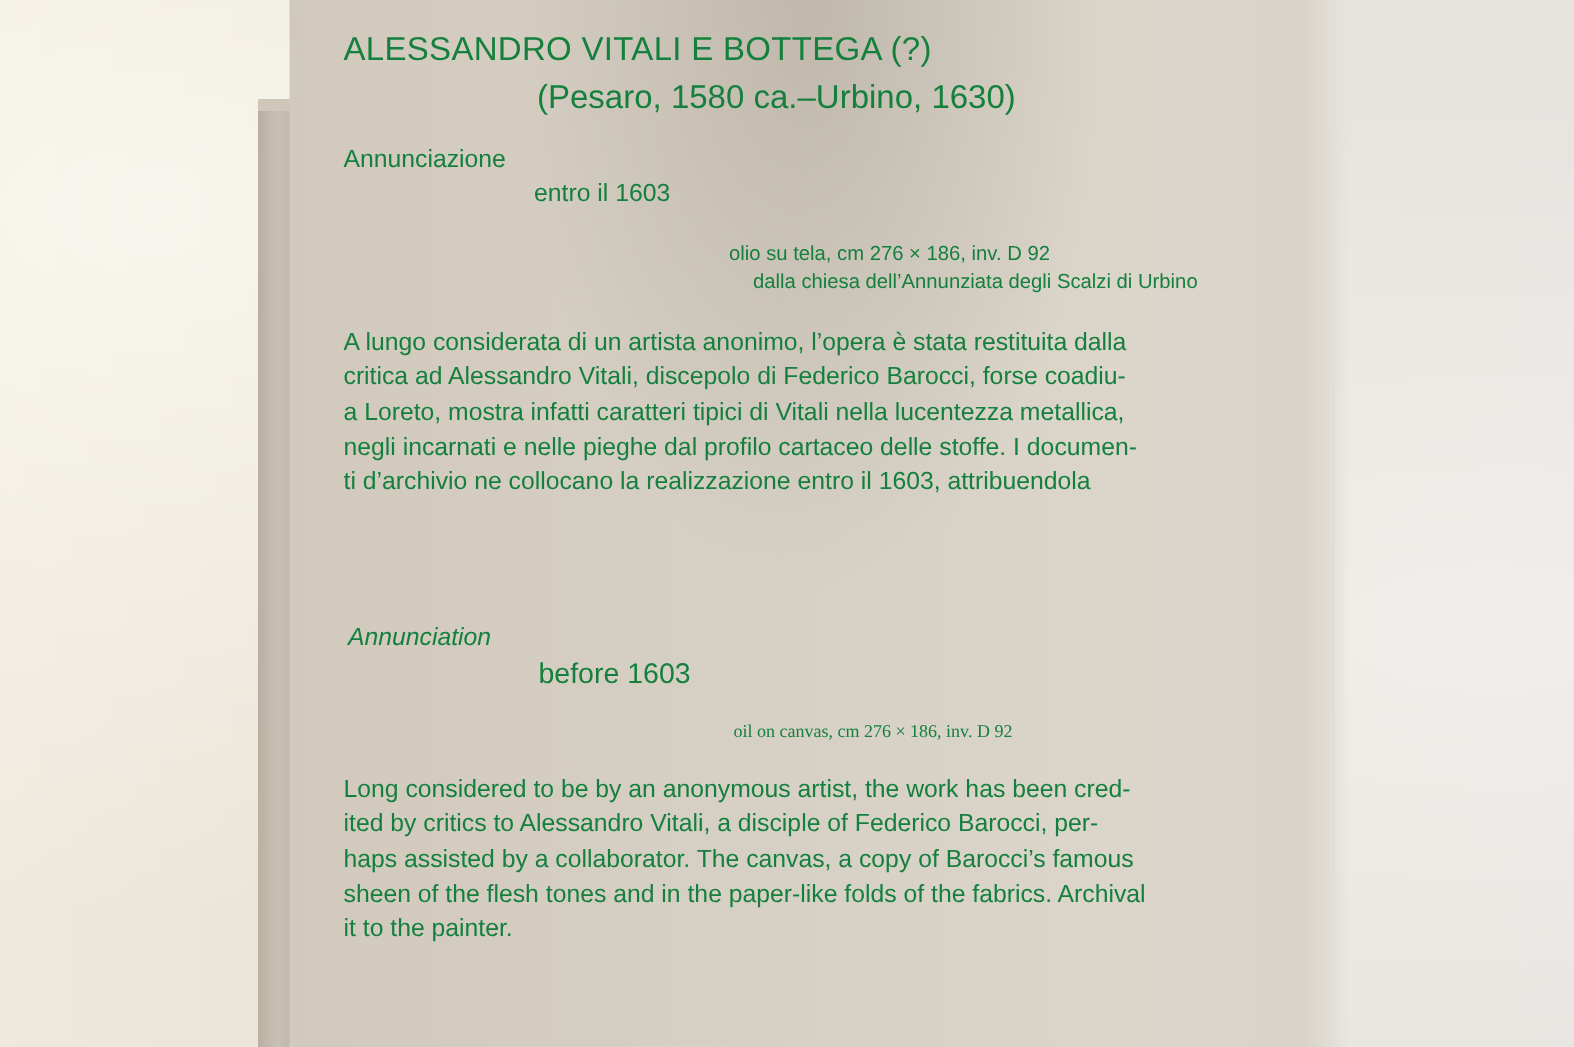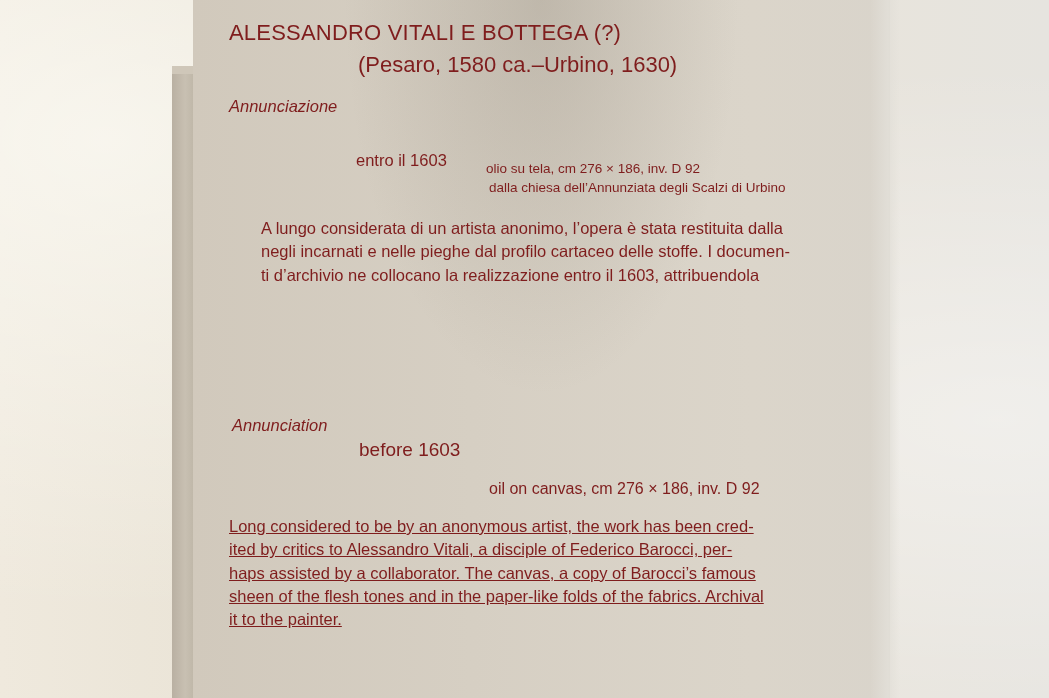--- a/index.html
+++ b/index.html
@@ -56,102 +56,103 @@
     .panel-right-shade {
       position: absolute;
       left: 870px;
       top: 0;
       width: 30px;
       height: 698px;
       background: linear-gradient(90deg, rgba(210,205,196,0) 0%, rgba(226,223,216,0.9) 60%, rgba(232,229,223,0) 100%);
     }
     .text {
       position: absolute;
-      color: #7f1d1d;
+      color: #15803d;
       white-space: nowrap;
     }
     .artist-name {
       left: 229px;
       top: 20px;
       font-size: 22px;
       letter-spacing: 0.2px;
     }
     .artist-dates {
       left: 358px;
       top: 52px;
       font-size: 22px;
     }
     .title-it {
       left: 229px;
       top: 97px;
       font-size: 16.5px;
-      font-style: italic;
     }
     .date-it {
       left: 356px;
       top: 120px;
       font-size: 16.5px;
-      margin-top: 31px;
     }
     .medium-it {
       left: 486px;
       top: 161px;
       font-size: 13.5px;
     }
     .provenance-it {
-      left: 489px;
+      left: 502px;
       top: 180px;
       font-size: 13.5px;
     }
     .desc {
       left: 229px;
       font-size: 16.5px;
       line-height: 23.3px;
     }
-    .desc-it { top: 217px; margin-left: 32px; }
-    .desc-en { top: 515px; text-decoration: underline; }
+    .desc-it { top: 217px; }
+    .desc-en { top: 515px; }
     .desc .line {
       display: block;
       white-space: nowrap;
     }
     .title-en {
       left: 232px;
       top: 416px;
       font-size: 16.5px;
       font-style: italic;
     }
     .date-en {
       left: 359px;
       top: 439px;
       font-size: 19px;
     }
     .medium-en {
       left: 489px;
       top: 480px;
-      font-size: 16px;
+      font-size: 12px;
+      font-family: Liberation Serif, serif;
     }
   </style>
 </head>
 <body>
 
 <div class="wall"></div>
 <div class="panel-edge"></div>
 <div class="panel"></div>
 <div class="panel-right-shade"></div>
 
 <div class="text artist-name">ALESSANDRO VITALI E BOTTEGA (?)</div>
 <div class="text artist-dates">(Pesaro, 1580 ca.–Urbino, 1630)</div>
 
 <div class="text title-it">Annunciazione</div>
 <div class="text date-it">entro il 1603</div>
 <div class="text medium-it">olio su tela, cm 276 × 186, inv. D 92</div>
 <div class="text provenance-it">dalla chiesa dell’Annunziata degli Scalzi di Urbino</div>
 
 <div class="text desc desc-it">
   <span class="line">A lungo considerata di un artista anonimo, l’opera è stata restituita dalla</span>
+  <span class="line">critica ad Alessandro Vitali, discepolo di Federico Barocci, forse coadiu-</span>
+  <span class="line">a Loreto, mostra infatti caratteri tipici di Vitali nella lucentezza metallica,</span>
   <span class="line">negli incarnati e nelle pieghe dal profilo cartaceo delle stoffe. I documen-</span>
   <span class="line">ti d’archivio ne collocano la realizzazione entro il 1603, attribuendola</span>
 </div>
 
 <div class="text title-en">Annunciation</div>
 <div class="text date-en">before 1603</div>
 <div class="text medium-en">oil on canvas, cm 276 × 186, inv. D 92</div>
 
 <div class="text desc desc-en">
   <span class="line">Long considered to be by an anonymous artist, the work has been cred-</span>

